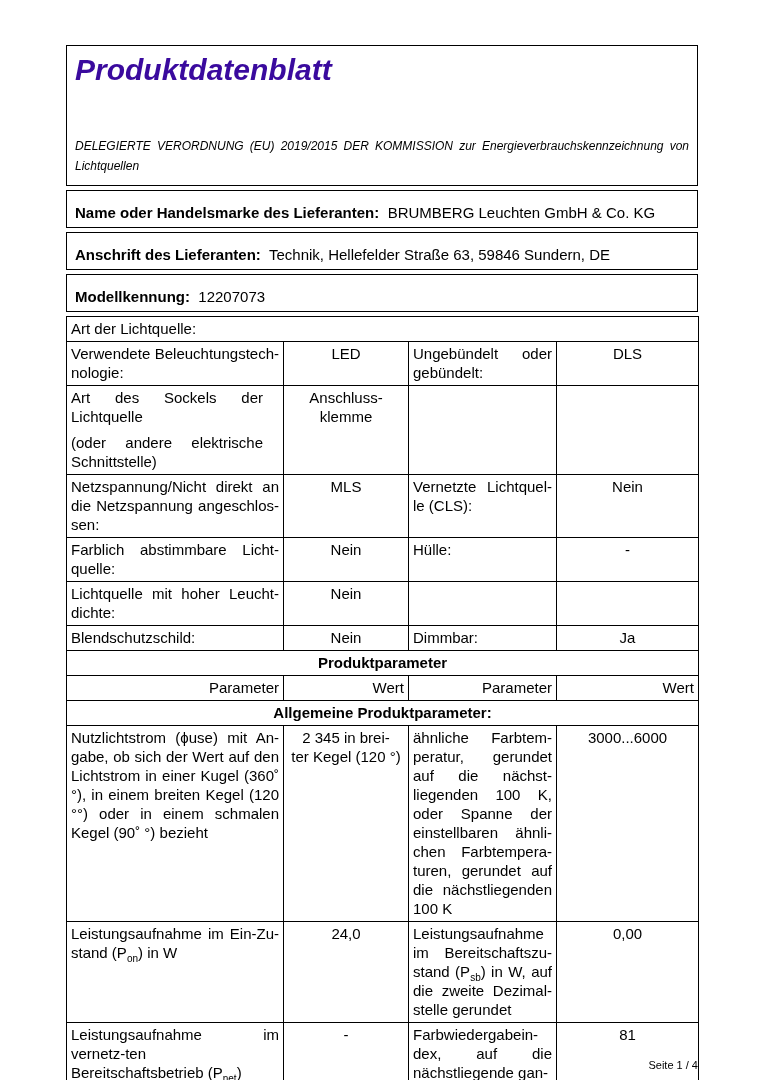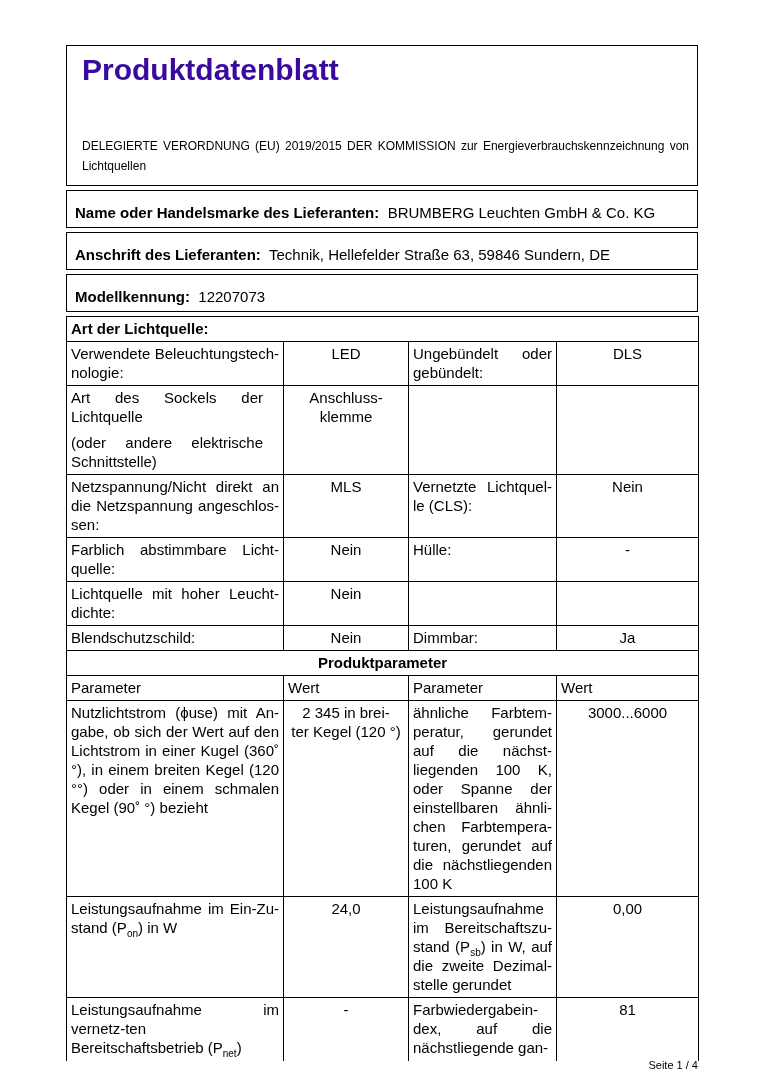--- a/index.html
+++ b/index.html
@@ -16,21 +16,21 @@
     left: 66px; top: 45px;
     width: 632px;
   }
   .box {
     border: 1.5px solid #000;
     margin-bottom: 4px;
     padding: 3px 8px 4px 8px;
     font-size: 15px;
     line-height: 19px;
   }
-  .title-box { padding: 2px 8px 9px 15px; }
+  .title-box { padding: 2px 8px 9px 8px; font-style: italic; }
   h1.doc-title {
     margin: 3px 0 7px 0;
     font-size: 30px;
     line-height: 38px;
     font-weight: bold;
     color: #3a0a9e;
   }
   .subtitle { font-size: 12px; line-height: 20px; text-align: justify; margin-top: 47px; }
   .info-row { padding: 12px 8px 5px 8px; }
   .info-row b { font-weight: bold; }
@@ -42,23 +42,23 @@
   }
   table.product-table td {
     border: 1.5px solid #000;
     vertical-align: top;
     padding: 2px 4px 3px 4px;
     line-height: 19px;
     overflow: hidden;
   }
   td.c1, td.c3 { text-align: justify; }
   td.c2, td.c4 { text-align: center; white-space: pre-line; }
-  td.section-left { font-weight: bold; text-align: left; }
+  td.section-left { font-weight: normal; text-align: left; }
   td.section-center { font-weight: bold; text-align: center; }
-  tr.colhead td { text-align: left; }
+  tr.colhead td { text-align: right; }
   td p { margin: 0 16px 7px 0; }
   td p:last-child { margin-bottom: 0; }
   tr.cut td { border-bottom: none; }
   .clip { height: 58px; overflow: hidden; }
   sub { font-size: 10px; line-height: 0; }
   .footer {
     position: absolute;
     right: 66px; top: 1058px;
     font-size: 11px;
     line-height: 14px;
@@ -145,20 +145,23 @@
         <tr>
           <td colspan="4" class="section-center">Produktparameter</td>
         </tr>
         <tr class="colhead">
           <td class="c1">Parameter</td>
           <td>Wert</td>
           <td>Parameter</td>
           <td>Wert</td>
         </tr>
         <tr>
+          <td colspan="4" class="section-center">Allgemeine Produktparameter:</td>
+        </tr>
+        <tr>
           <td class="c1">Nutzlichtstrom (ϕuse) mit An-gabe, ob sich der Wert auf den Lichtstrom in einer Kugel (360˚ °), in einem breiten Kegel (120 °°) oder in einem schmalen Kegel (90˚ °) bezieht</td>
           <td class="c2">2 345 in brei-
 ter Kegel (120 °)</td>
           <td class="c3">ähnliche Farbtem-peratur, gerundet auf die nächst-liegenden 100 K, oder Spanne der einstellbaren ähnli-chen Farbtempera-turen, gerundet auf die nächstliegenden 100 K</td>
           <td class="c4">3000...6000</td>
         </tr>
         <tr>
           <td class="c1">Leistungsaufnahme im Ein-Zu-stand (P<sub>on</sub>) in W</td>
           <td class="c2">24,0</td>
           <td class="c3">Leistungsaufnahme im Bereitschaftszu-stand (P<sub>sb</sub>) in W, auf die zweite Dezimal-stelle gerundet</td>

